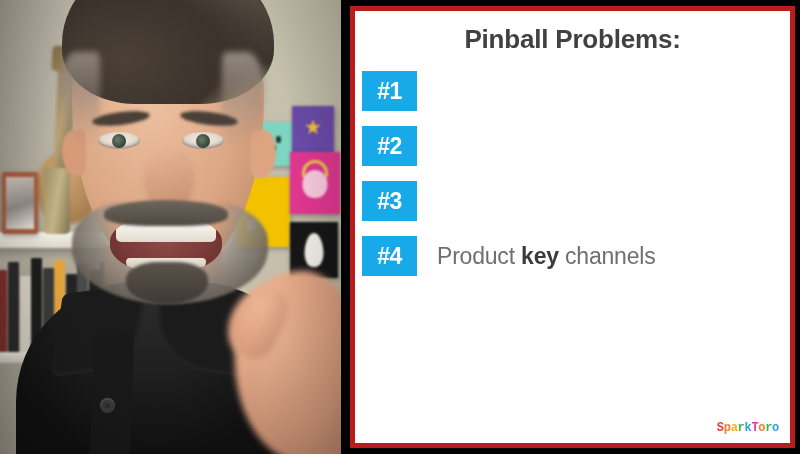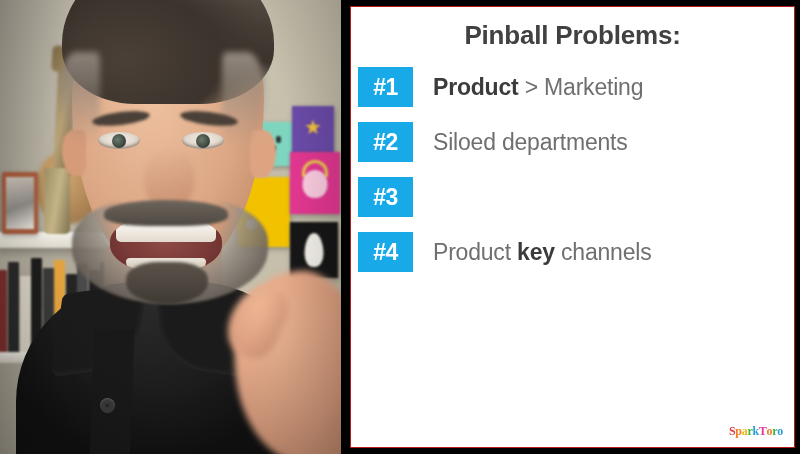--- a/index.html
+++ b/index.html
@@ -271,21 +271,21 @@
     position:absolute; left:341px; top:0; width:9px; height:454px; background:#000;
   }
 
   
   #slide{
     position:absolute; left:350px; top:0; width:450px; height:454px;
     background:#000; padding:6px 5px 6px 0;
   }
   #slide-inner{
     position:relative; width:100%; height:100%;
-    background:#fff; border:1px solid #b91c1c;
+    background:#fff; border:5px solid #b91c1c;
   }
   #slide-title{
     text-align:center; color:#414141;
     font-size:26px; font-weight:bold; letter-spacing:-.2px;
     margin-top:13px;
   }
   #problem-list{ margin-top:16px; }
   .problem-row{
     display:flex; align-items:center; height:40px; margin-bottom:15px;
     padding-left:7px;
@@ -299,21 +299,21 @@
   .problem-text{
     margin-left:20px; font-size:23px; color:#6f6f6f;
     white-space:nowrap; letter-spacing:-.2px;
   }
   .problem-text b{ color:#3b3b3b; font-weight:bold; }
 
   
   #sparktoro-logo{
     position:absolute; right:11px; bottom:8px;
     font-size:12px; font-weight:bold; letter-spacing:-.3px;
-    font-family:Liberation Serif, serif;
+    font-family:Liberation Mono, monospace;
   }
   #sparktoro-logo span{ display:inline-block; }
 </style>
 </head>
 <body>
 
 <div id="screen">
 
   <div id="video-pane">
     <div class="wall"></div>
@@ -407,26 +407,24 @@
 
   <div id="slide">
     <div id="slide-inner">
 
       <div id="slide-title">Pinball Problems:</div>
 
       <div id="problem-list">
 
         <div class="problem-row">
           <div class="badge">#1</div>
-          <div class="problem-text"><b>Product</b><span> &gt; Marketing</span></div>
         </div>
 
         <div class="problem-row">
           <div class="badge">#2</div>
-          <div class="problem-text">Siloed departments</div>
         </div>
 
         <div class="problem-row">
           <div class="badge">#3</div>
         </div>
 
         <div class="problem-row">
           <div class="badge">#4</div>
           <div class="problem-text"><span>Product </span><b>key</b><span> channels</span></div>
         </div>

